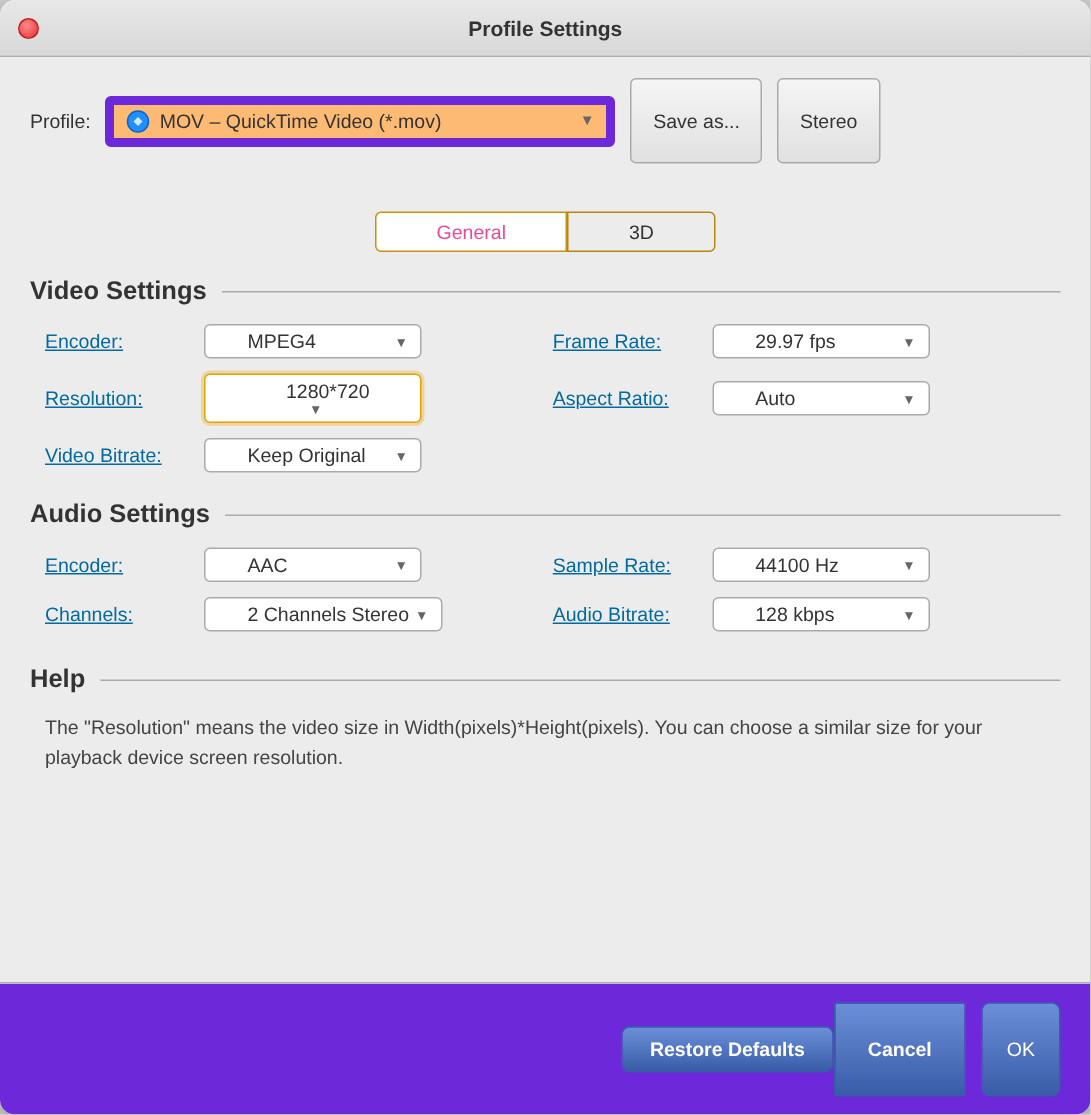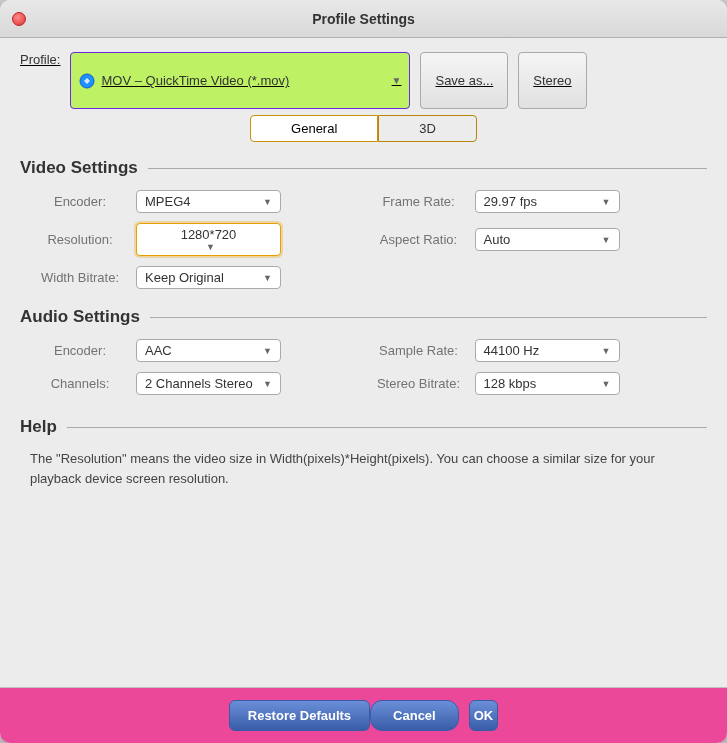--- a/index.html
+++ b/index.html
@@ -58,36 +58,36 @@
       padding: 14px 20px;
       flex: 1;
       display: flex;
       flex-direction: column;
       gap: 0;
     }
 
     
     .profile-row {
       display: flex;
+      align-items: center;
       gap: 10px;
-      margin-bottom: 6px;
-      text-decoration: underline;
+      margin-bottom: 32px;
     }
 
     .profile-label {
       font-size: 13px;
       color: #333;
       font-weight: 500;
     }
 
     .profile-select-wrap {
       display: flex;
       align-items: center;
-      background: #bef264;
-      border: 1px solid #6d28d9;
+      background: #fdba74;
+      border: 6px solid #6d28d9;
       border-radius: 4px;
       padding: 3px 8px;
       flex: 1;
       max-width: 340px;
       cursor: pointer;
     }
 
     .profile-icon {
       width: 16px;
       height: 16px;
@@ -132,21 +132,21 @@
       border: 1px solid #b8860b;
       background: transparent;
       font-size: 13px;
       cursor: pointer;
       color: #333;
     }
 
     .tab-btn.active {
       background: white;
       border-color: #c8900d;
-      color: #000000;
+      color: #ec4899;
     }
 
     .tab-btn:first-child {
       border-radius: 4px 0 0 4px;
     }
 
     .tab-btn:last-child {
       border-radius: 0 4px 4px 0;
     }
 
@@ -183,24 +183,25 @@
       padding: 0 10px;
     }
 
     .form-row {
       display: flex;
       align-items: center;
       gap: 6px;
     }
 
     .form-label {
-      text-align: center;
+      text-align: left;
       min-width: 100px;
-      color: #737373;
-      font-size: 13px;
+      color: #0369a1;
+      font-size: 13px;
+      text-decoration: underline;
     }
 
     .select-wrap {
       display: flex;
       align-items: center;
       border: 1px solid #aaa;
       border-radius: 4px;
       background: white;
       padding: 3px 8px 3px 8px;
       min-width: 145px;
@@ -211,20 +212,21 @@
     .select-wrap.active-select {
       border-color: #e8a000;
       box-shadow: 0 0 0 2px rgba(232,160,0,0.3);
       flex-direction: column;
     }
 
     .select-text {
       flex: 1;
       font-size: 13px;
       color: #333;
+      margin-left: 20px;
     }
 
     .select-arrow {
       font-size: 9px;
       color: #666;
       margin-left: 4px;
     }
 
     
     .help-section {
@@ -234,63 +236,63 @@
     .help-text {
       font-size: 13px;
       color: #444;
       line-height: 1.5;
       padding: 0 10px;
     }
 
     
     .footer {
       display: flex;
-      justify-content: center;
+      justify-content: flex-end;
       align-items: center;
       padding: 12px 20px;
       margin-top: auto;
       border-top: 1px solid #c0c0c0;
-      background: #ec4899;
+      background: #6d28d9;
     }
 
     .btn-restore {
       padding: 7px 18px;
       border-radius: 6px;
       border: 1px solid #3a5ca8;
       background: linear-gradient(to bottom, #6a8fd8, #3a5ca8);
       color: white;
       font-size: 13px;
       font-weight: 600;
       cursor: pointer;
     }
 
     .footer-right {
       display: flex;
       gap: 10px;
     }
 
     .btn-cancel {
-      padding: 7px 22px;
-      border-radius: 12px;
+      padding: 23px 22px;
+      border-radius: 2px;
       border: 1px solid #3a5ca8;
       background: linear-gradient(to bottom, #6a8fd8, #3a5ca8);
       color: white;
       font-size: 13px;
       font-weight: 600;
       cursor: pointer;
     }
 
     .btn-ok {
-      padding: 7px 4px;
+      padding: 7px 16px;
       border-radius: 6px;
       border: 1px solid #3a5ca8;
       background: linear-gradient(to bottom, #6a8fd8, #3a5ca8);
       color: white;
       font-size: 13px;
-      font-weight: 700;
+      font-weight: 400;
       cursor: pointer;
     }
 
     .spacer { flex: 1; }
   </style>
 </head>
 <body>
 
 <div class="window">
 
@@ -356,21 +358,21 @@
 
         <div class="form-row">
           <span class="form-label">Aspect Ratio:</span>
           <div class="select-wrap">
             <span class="select-text">Auto</span>
             <span class="select-arrow">▼</span>
           </div>
         </div>
 
         <div class="form-row">
-          <span class="form-label">Width Bitrate:</span>
+          <span class="form-label">Video Bitrate:</span>
           <div class="select-wrap">
             <span class="select-text">Keep Original</span>
             <span class="select-arrow">▼</span>
           </div>
         </div>
       </div>
     </div>
 
     <div class="section">
       <div class="section-header">
@@ -398,21 +400,21 @@
 
         <div class="form-row">
           <span class="form-label">Channels:</span>
           <div class="select-wrap">
             <span class="select-text">2 Channels Stereo</span>
             <span class="select-arrow">▼</span>
           </div>
         </div>
 
         <div class="form-row">
-          <span class="form-label">Stereo Bitrate:</span>
+          <span class="form-label">Audio Bitrate:</span>
           <div class="select-wrap">
             <span class="select-text">128 kbps</span>
             <span class="select-arrow">▼</span>
           </div>
         </div>
       </div>
     </div>
 
     <div class="section help-section">
       <div class="section-header">

